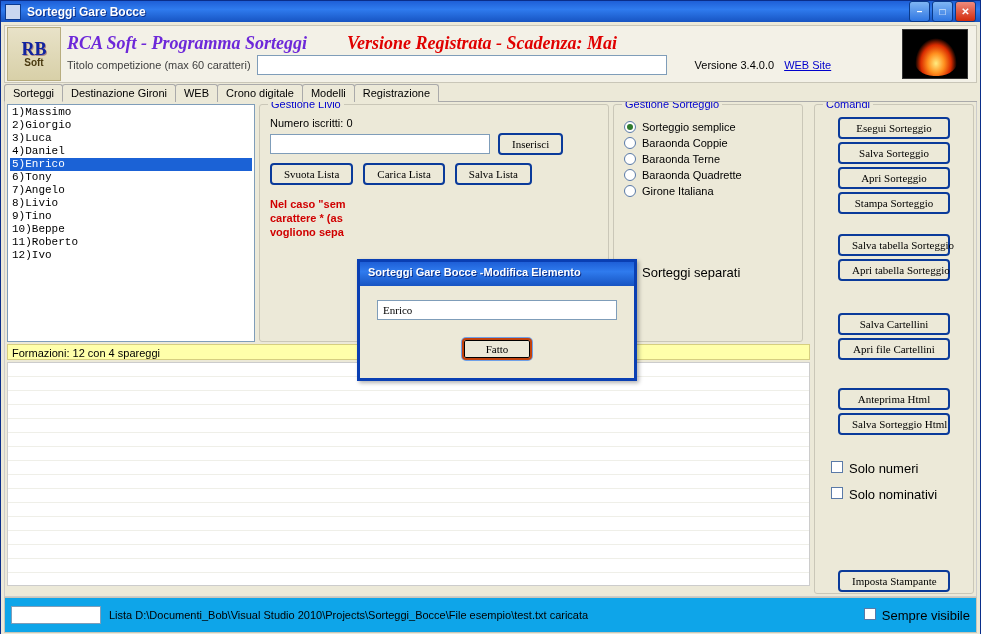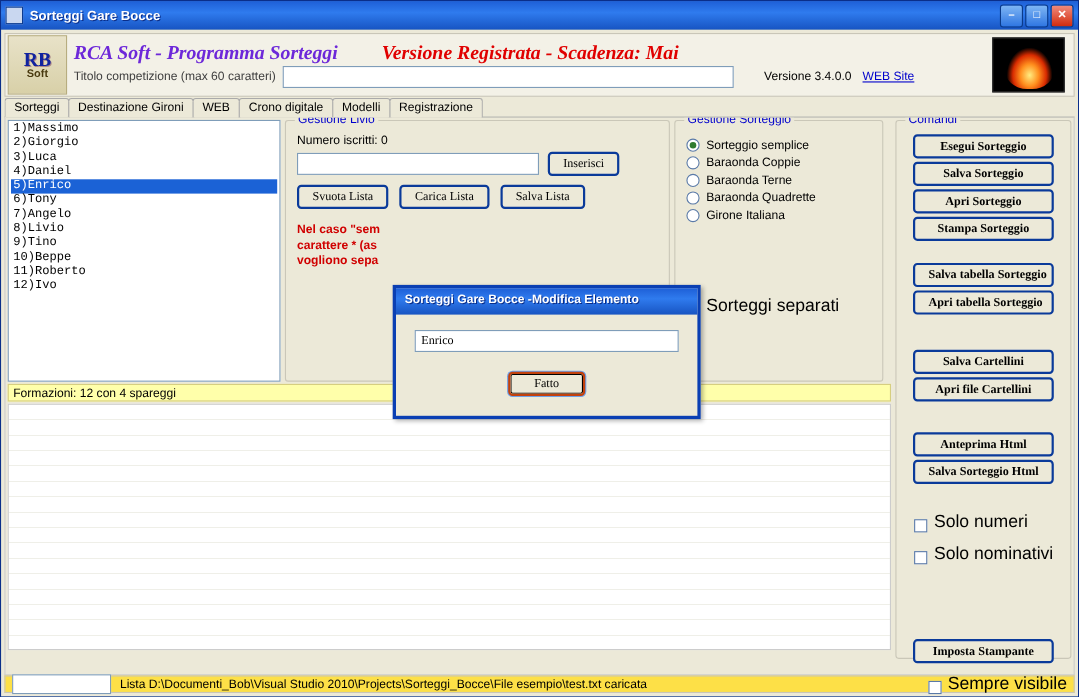--- a/index.html
+++ b/index.html
@@ -38,29 +38,29 @@
   .btn { border:2px solid #0a3a9a; background:#ece9d8; border-radius:4px; font:11px Tahoma; height:22px; padding:0 12px; cursor:default; white-space:nowrap; }
   .gestione-lista { width:350px; min-height:238px; }
   .gestione-lista .row1 { display:flex; align-items:center; gap:8px; }
   .gestione-lista input.txt { height:20px; width:220px; border:1px solid #7f9db9; background:#fff; font:11px Tahoma; padding:1px 4px;}
   .gestione-lista .row2 { margin-top:8px; display:flex; gap:10px; }
   .redtext { color:#d00000; font-weight:bold; font-size:11px; line-height:14px; margin-top:10px; max-width:310px;}
   .gestione-sorteggio { width:190px; height:238px; }
   .radio { display:flex; align-items:center; gap:6px; margin:4px 0; font-size:11px; }
   .radio .dot { width:12px; height:12px; border:1px solid #5a7aa8; border-radius:50%; background:#fff; display:inline-flex; align-items:center; justify-content:center;}
   .radio.sel .dot::after { content:""; width:6px; height:6px; background:#2f7b2f; border-radius:50%; display:block;}
-  .check { display:flex; align-items:flex-end; gap:6px; font-size:16px; margin:4px 0;}
+  .check { display:flex; align-items:flex-start; gap:6px; font-size:13px; margin:4px 0;}
   .check .box { width:12px; height:12px; border:1px solid #5a7aa8; background:#fff; display:inline-block; }
   .comandi { flex:1; min-width:146px; height:490px; }
   .comandi-inner { display:flex; flex-direction:column; align-items:center; gap:3px; }
-  .comandi .btn { width:128px;font-weight:bold; }
+  .comandi .btn { width:112px; }
   .spacer { height:14px; }
   .formazioni { margin-top:2px; height:16px; line-height:16px; background:#ffffaa; border:1px solid #d6ce80; padding:0 4px; width:803px; font-size:11px;}
   .bigwhite { margin-top:2px; width:803px; height:224px; background:#fff; border:1px solid #ccc; background-image:repeating-linear-gradient(to bottom, #fff 0 13px, #efefe8 13px 14px); }
-  .statusbar { height:16px; border:1px solid #c9c6b8; background:#fde047; display:flex; align-items:center; padding:0 6px; margin-top:auto;}
+  .statusbar { height:36px; border:1px solid #c9c6b8; background:#0ea5e9; display:flex; align-items:center; padding:0 6px; margin-top:auto;}
   .statusbar .sinput { width:90px; height:18px; border:1px solid #7f9db9; background:#fff; margin-right:8px;}
   .statusbar .stext { flex:1; }
   
   .dialog { position:absolute; top:258px; left:356px; width:280px; height:122px; border:3px solid #0a3fb3; background:#ece9d8; box-shadow:2px 2px 4px rgba(0,0,0,.3);}
   .dialog .dtitle { height:24px; background:linear-gradient(#1e5fd7,#2f7bee 40%,#1754c2); color:#fff; font-weight:bold; font-size:11px; padding:4px 8px; text-shadow:1px 1px 0 #0a2e8a;}
   .dialog .dbody { padding:14px 12px 6px; display:flex; flex-direction:column; align-items:center; gap:18px;}
   .dialog input { width:240px; height:20px; border:1px solid #7f9db9; background:#fff; font:11px Tahoma; padding:1px 5px;}
   .dialog .btn { width:70px; border:2px solid #c2410c; box-shadow:0 0 0 1px #000 inset, 0 0 0 1px #6ea0e8; }
   .root { position:relative; }
   .rightstack { display:flex; flex-direction:column; }

